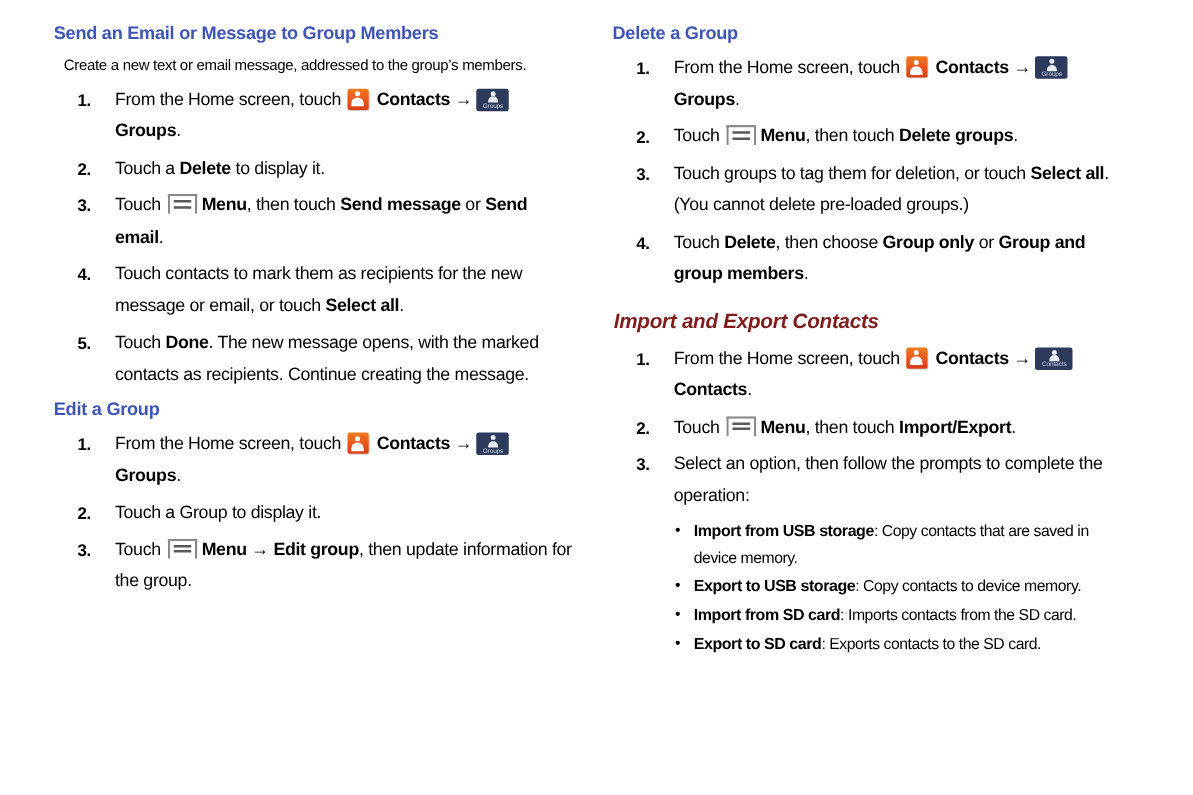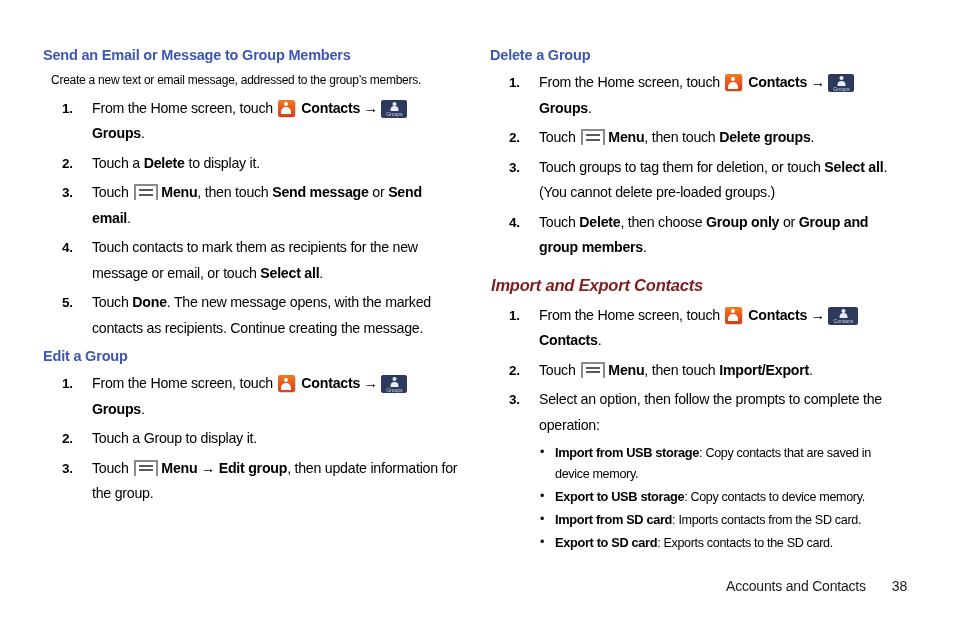--- a/index.html
+++ b/index.html
@@ -16,21 +16,21 @@
   }
 
   .page {
     position: absolute;
     left: 0; top: 0;
     width: 954px; height: 636px;
   }
 
   .col {
     position: absolute;
-    top: 46px;
+    top: 18px;
     width: 420px;
   }
   .col-left  { left: 40px; }
   .col-right { left: 487px; }
 
   
   h3.sub-head {
     margin: 0 0 6px 3px;
     font-size: 14.5px;
     font-weight: bold;
@@ -380,17 +380,14 @@
           <li>
             <span class="dot">•</span>
             <b>Export to SD card</b><span>: Exports contacts to the SD card.</span>
           </li>
         </ul>
       </li>
 
     </ol>
   </div>
 
-  <div class="footer">
-    <span class="label">Accounts and Contacts</span><span>38</span>
-  </div>
 
 </div>
 
 </body></html>

